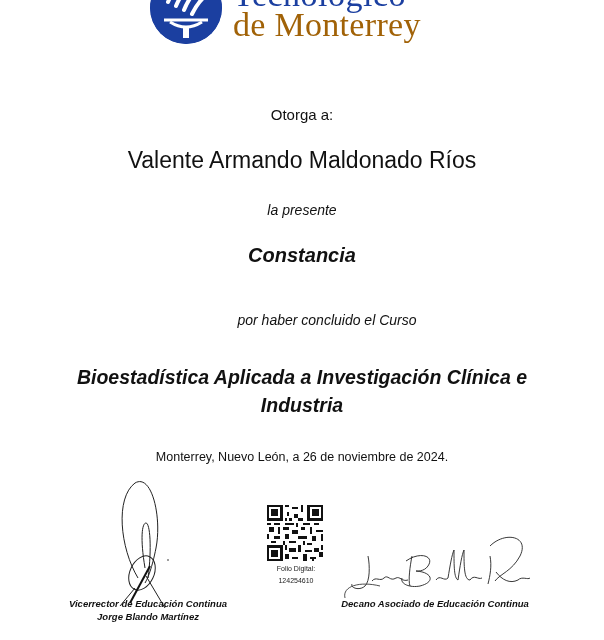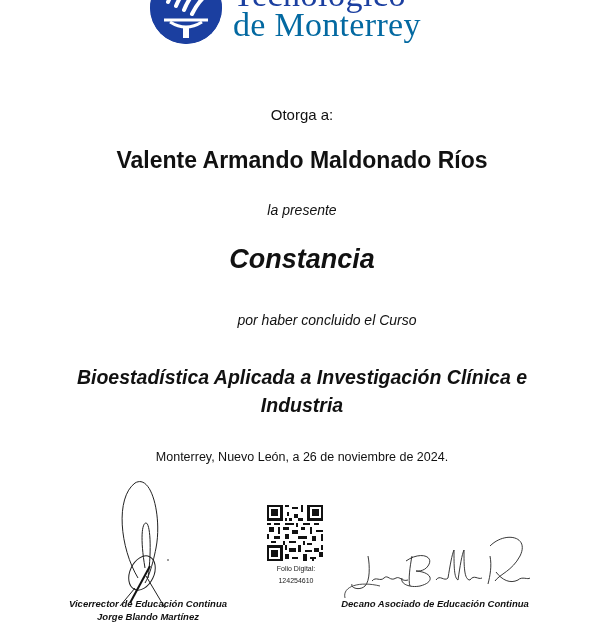--- a/index.html
+++ b/index.html
@@ -43,29 +43,29 @@
       color: #1b3fa0;
       white-space: nowrap;
       letter-spacing: 0.5px;
     }
     .logo-line2 {
       position: absolute;
       left: 233px;
       top: 6px;
       font-family: "Liberation Serif", serif;
       font-size: 34px;
-      color: #0369a1;
+      color: #a16207;
       white-space: nowrap;
       letter-spacing: 0.3px;
     }
 
     .otorga { top: 106px; font-size: 15px; }
-    .recipient { top: 147px; font-size: 23px; font-weight: bold; }
+    .recipient { top: 147px; font-size: 23px; font-weight: normal; }
     .presente { top: 202px; font-size: 14px; font-style: italic; }
-    .doc-type { top: 244px; font-size: 27px; font-weight: bold; font-style: italic; }
+    .doc-type { top: 244px; font-size: 20px; font-weight: bold; font-style: italic; }
     .concluido { top: 312px; font-size: 14px; font-style: italic; margin-left: 25px; }
     .course {
       top: 363px;
       left: 52px;
       width: 500px;
       font-size: 19.5px;
       font-weight: bold;
       font-style: italic;
       line-height: 28px;
     }

